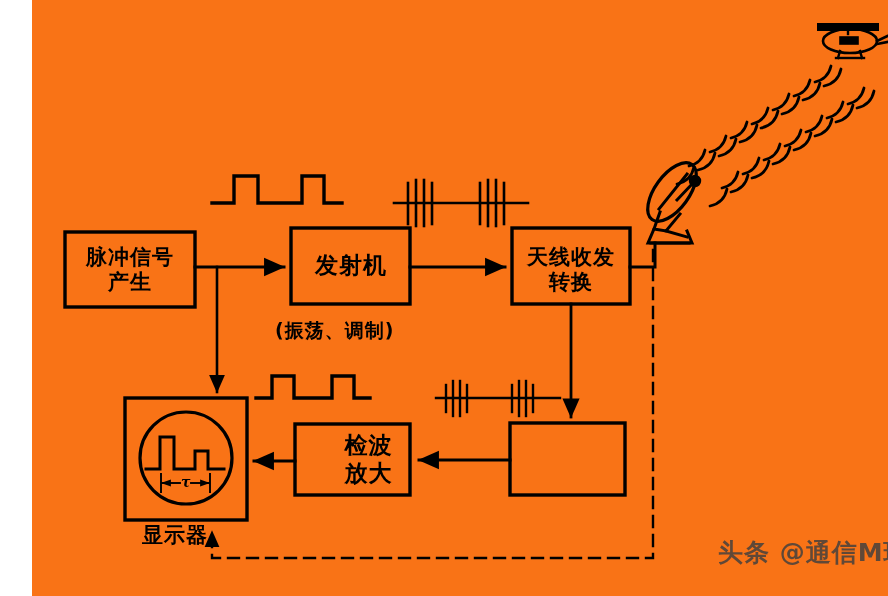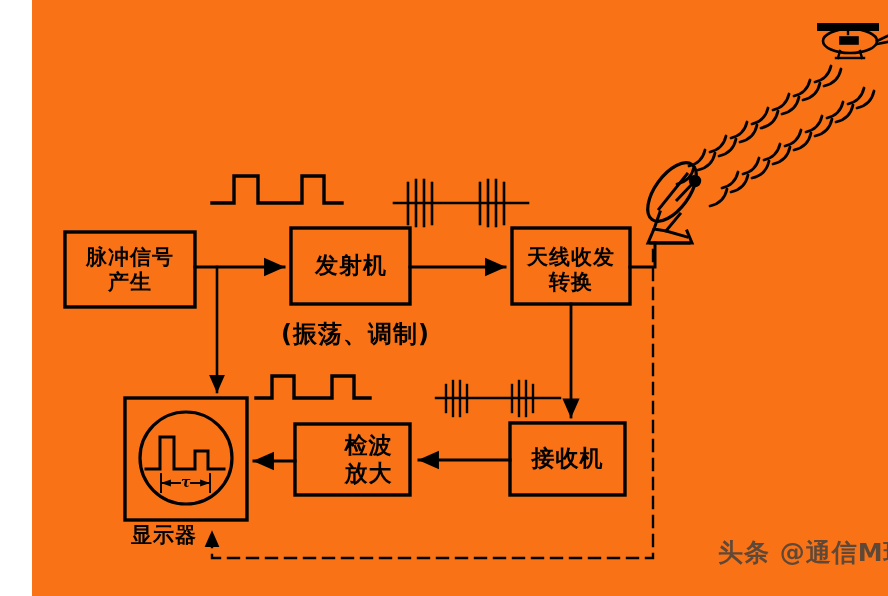--- a/index.html
+++ b/index.html
@@ -223,31 +223,28 @@
 
   <div class="blk-text" style="left:259px; top:228px; width:120px; height:76px; font-size:23px;">
     <span>发射机</span>
   </div>
 
   <div class="blk-text" style="left:480px; top:228px; width:118px; height:84px; font-size:21px;">
     <span>天线收发</span>
     <span>转换</span>
   </div>
 
-  <div class="blk-text" style="left:478px; top:423px; width:115px; height:72px; font-size:23px;">
-    <span>接收机</span>
-  </div>
 
   <div class="blk-text" style="left:263px; top:424px; width:115px; height:71px; font-size:23px;padding-left:16px;">
     <span>检波</span>
     <span>放大</span>
   </div>
 
-  <div class="cap" style="left:249px; top:318px; font-size:24px;">(振荡、调制)</div>
-
-  <div class="cap" style="left:99px; top:521px; font-size:21px;">显示器</div>
+  <div class="cap" style="left:243px; top:318px; font-size:19px;">(振荡、调制)</div>
+
+  <div class="cap" style="left:110px; top:521px; font-size:21px;">显示器</div>
 
 
   <div class="tau" style="left:149px; top:474px;">τ</div>
 
   <div class="watermark" style="left:686px; top:536px;">头条 @通信M班长</div>
 
 </div>
 
 </body></html>

